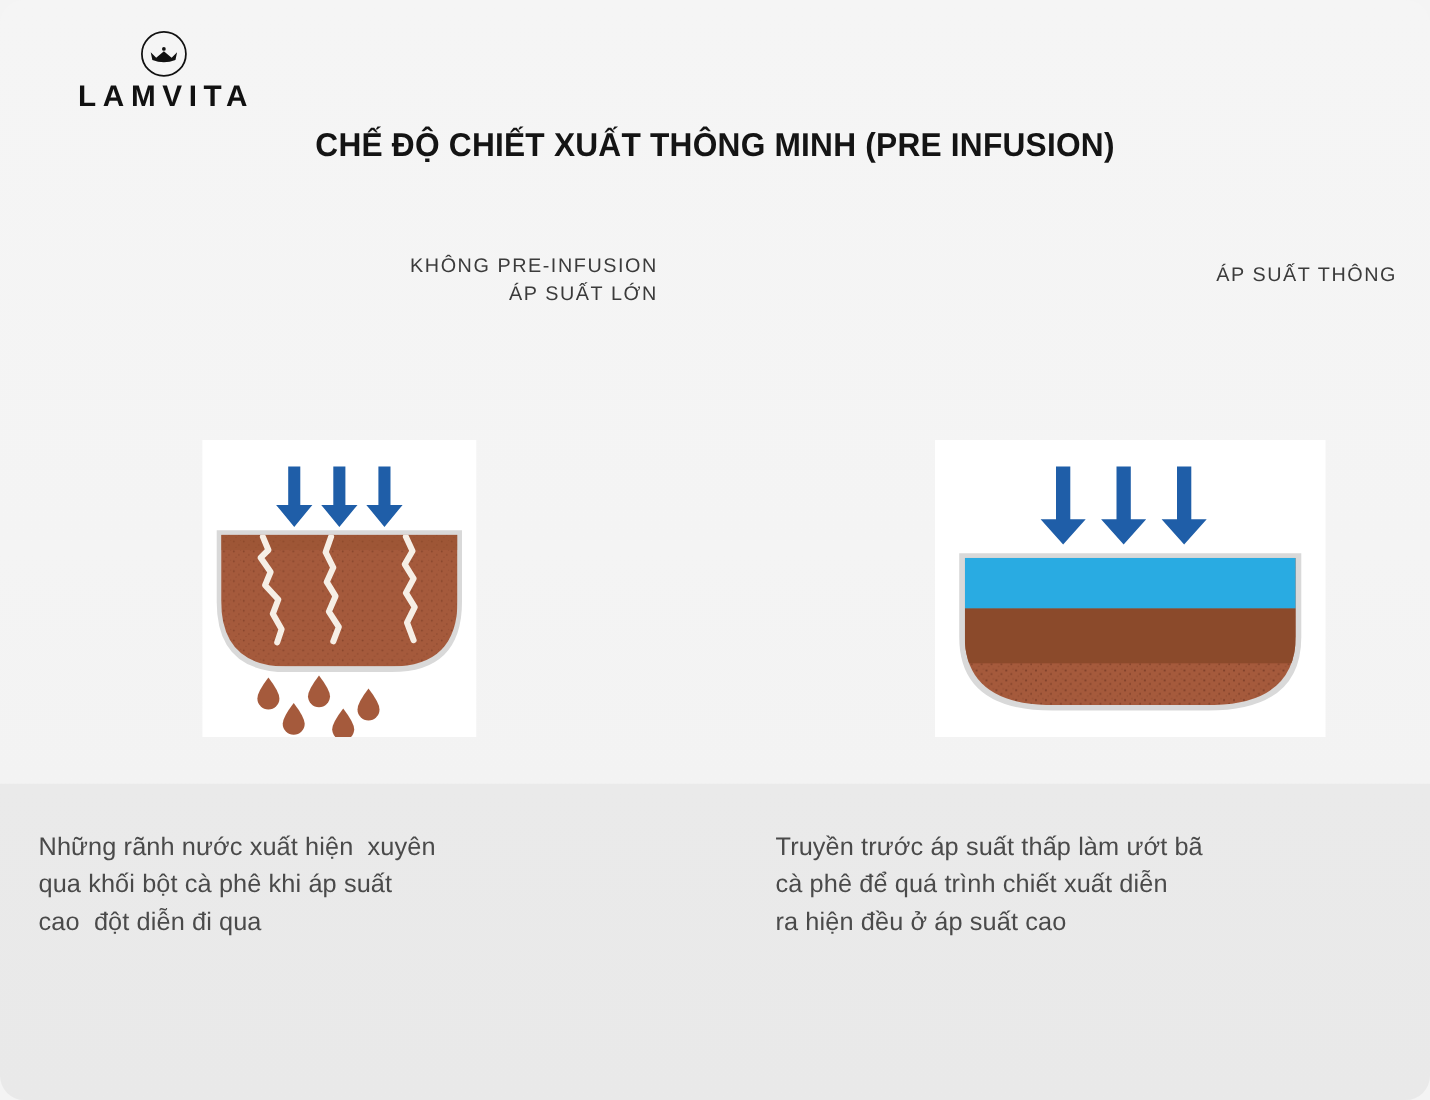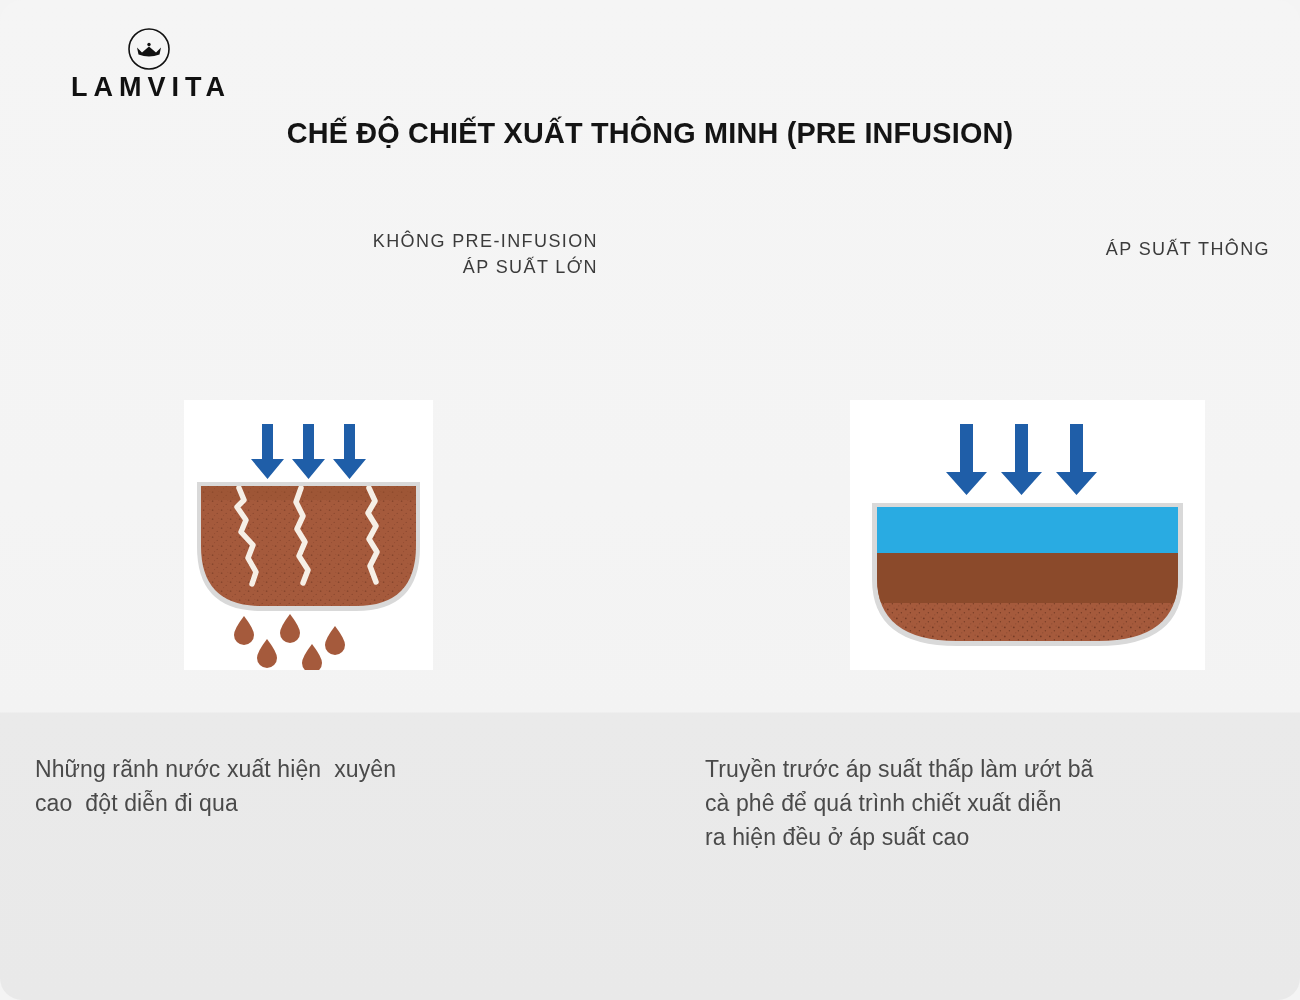--- a/index.html
+++ b/index.html
@@ -164,20 +164,21 @@
       <g clip-path="url(#bowlClipR)">
         <rect x="27" y="107" width="301" height="140" fill="url(#speckR)"></rect>
         <rect x="27" y="153" width="301" height="50" fill="#8b4a2b"></rect>
         <rect x="27" y="107" width="301" height="46" fill="#29abe2"></rect>
       </g>
     </svg>
   </div>
 
   <div class="caption" id="cap-left">
     <span>Những rãnh nước xuất hiện  xuyên</span>
+    <span>qua khối bột cà phê khi áp suất</span>
     <span>cao  đột diễn đi qua</span>
   </div>
 
   <div class="caption" id="cap-right">
     <span>Truyền trước áp suất thấp làm ướt bã</span>
     <span>cà phê để quá trình chiết xuất diễn</span>
     <span>ra hiện đều ở áp suất cao</span>
   </div>
 
 </div>

